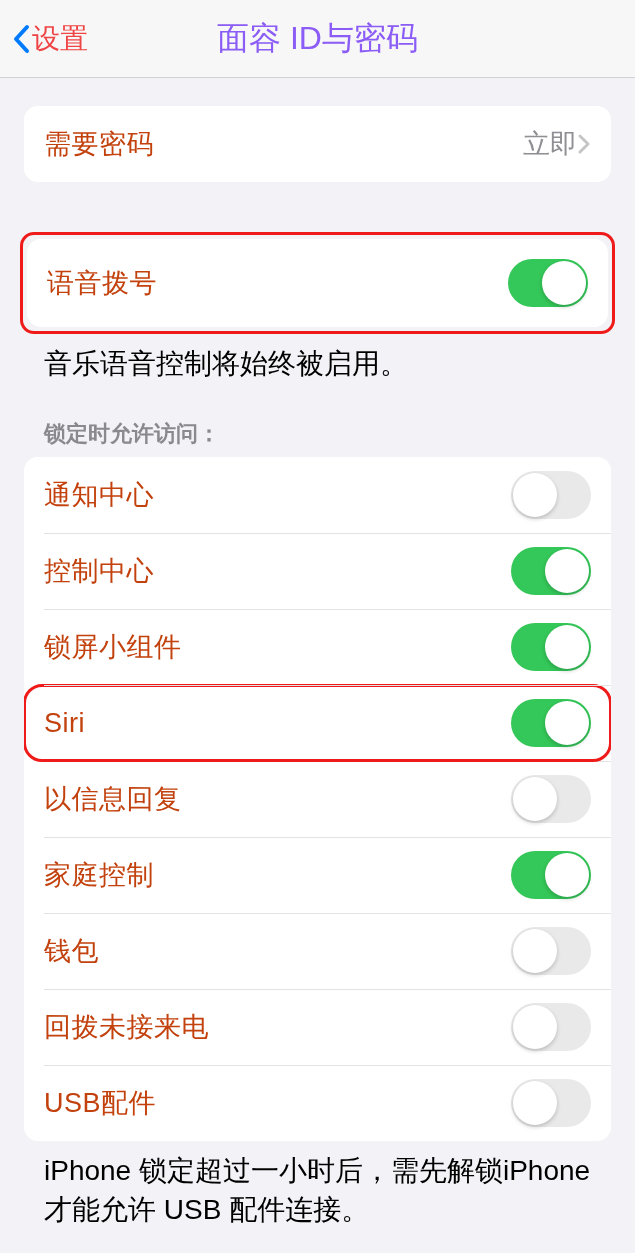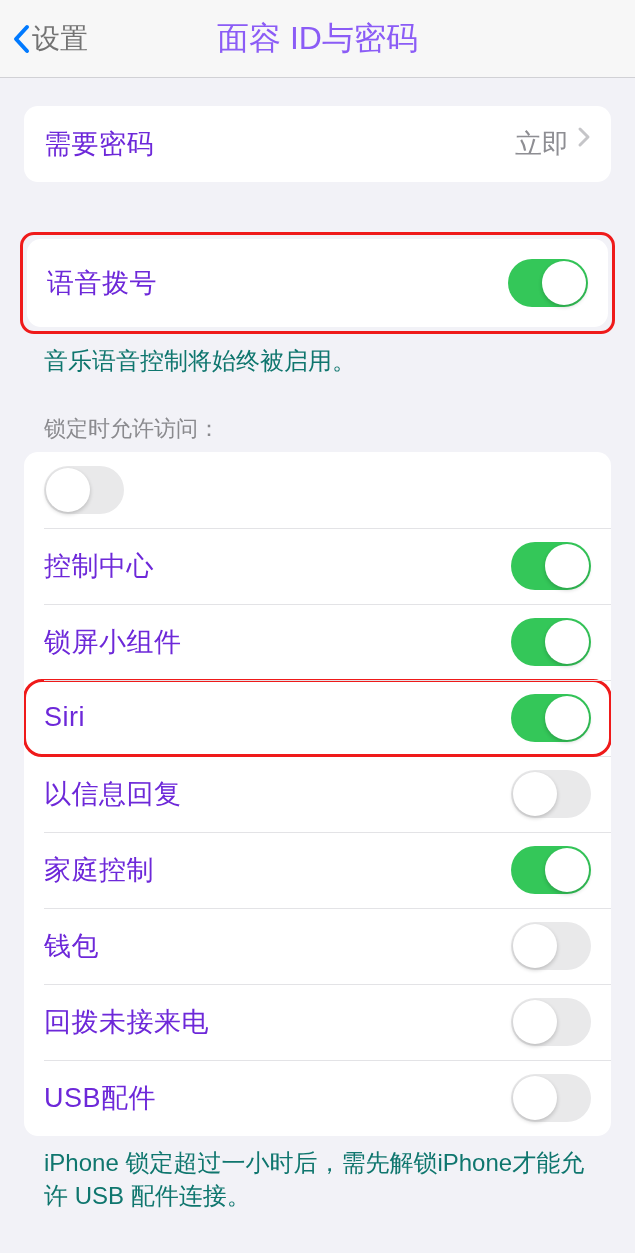--- a/index.html
+++ b/index.html
@@ -21,21 +21,21 @@
       border-bottom: 1px solid #d1d1d5;
       display: flex;
       align-items: center;
       position: relative;
       padding: 0 12px;
     }
     .back-button {
       display: flex;
       align-items: center;
       gap: 2px;
-      color: #737373;
+      color: #ef4444;
       font-size: 28px;
       cursor: pointer;
     }
     .back-chevron {
       display: inline-block;
     }
     .back-chevron svg {
       display: block;
     }
     .nav-title {
@@ -70,26 +70,26 @@
       content: "";
       position: absolute;
       top: 0;
       left: 20px;
       right: 0;
       height: 1px;
       background: #e3e3e6;
     }
     .row-label {
       font-size: 27px;
-      color: #6d28d9;
+      color: #c2410c;
       letter-spacing: 0.5px;
     }
     .row-value-wrap {
       display: flex;
-      gap: 8px;
+      align-items: center;
     }
     .row-value {
       font-size: 27px;
       color: #8e8e93;
     }
     .disclosure {
       color: #c5c5c8;
     }
     .disclosure svg {
       display: block;
@@ -118,28 +118,29 @@
       box-shadow: 0 2px 4px rgba(0,0,0,0.2);
     }
     .toggle.on .toggle-knob {
       right: 2px;
     }
     .toggle.off .toggle-knob {
       left: 2px;
     }
     .footer-text {
       margin: 10px 44px 0;
-      font-size: 24px;
-      color: #0f766e;
+      font-size: 28px;
+      color: #000000;
       line-height: 1.4;
     }
     .header-text {
       margin: 0 44px 8px;
       font-size: 22px;
       color: #8a8a8e;
+      font-weight: bold;
     }
     .highlight-box {
       border: 3px solid #ef1a1a;
       margin: 0 20px;
       border-radius: 14px;
     }
     .highlight-box .group {
       margin: 0 4px;
     }
     .highlight-box-inner {
@@ -202,20 +203,21 @@
   </div>
 
   <div class="footer-text">音乐语音控制将始终被启用。</div>
 
   <div style="height:36px"></div>
 
   <div class="header-text">锁定时允许访问：</div>
 
   <div class="group" id="lock-access-group">
       <div class="row">
+        <span class="row-label">通知中心</span>
         <div class="toggle off">
           <div class="toggle-knob"></div>
         </div>
       </div>
       <div class="row">
         <span class="row-label">控制中心</span>
         <div class="toggle on">
           <div class="toggle-knob"></div>
         </div>
       </div>

